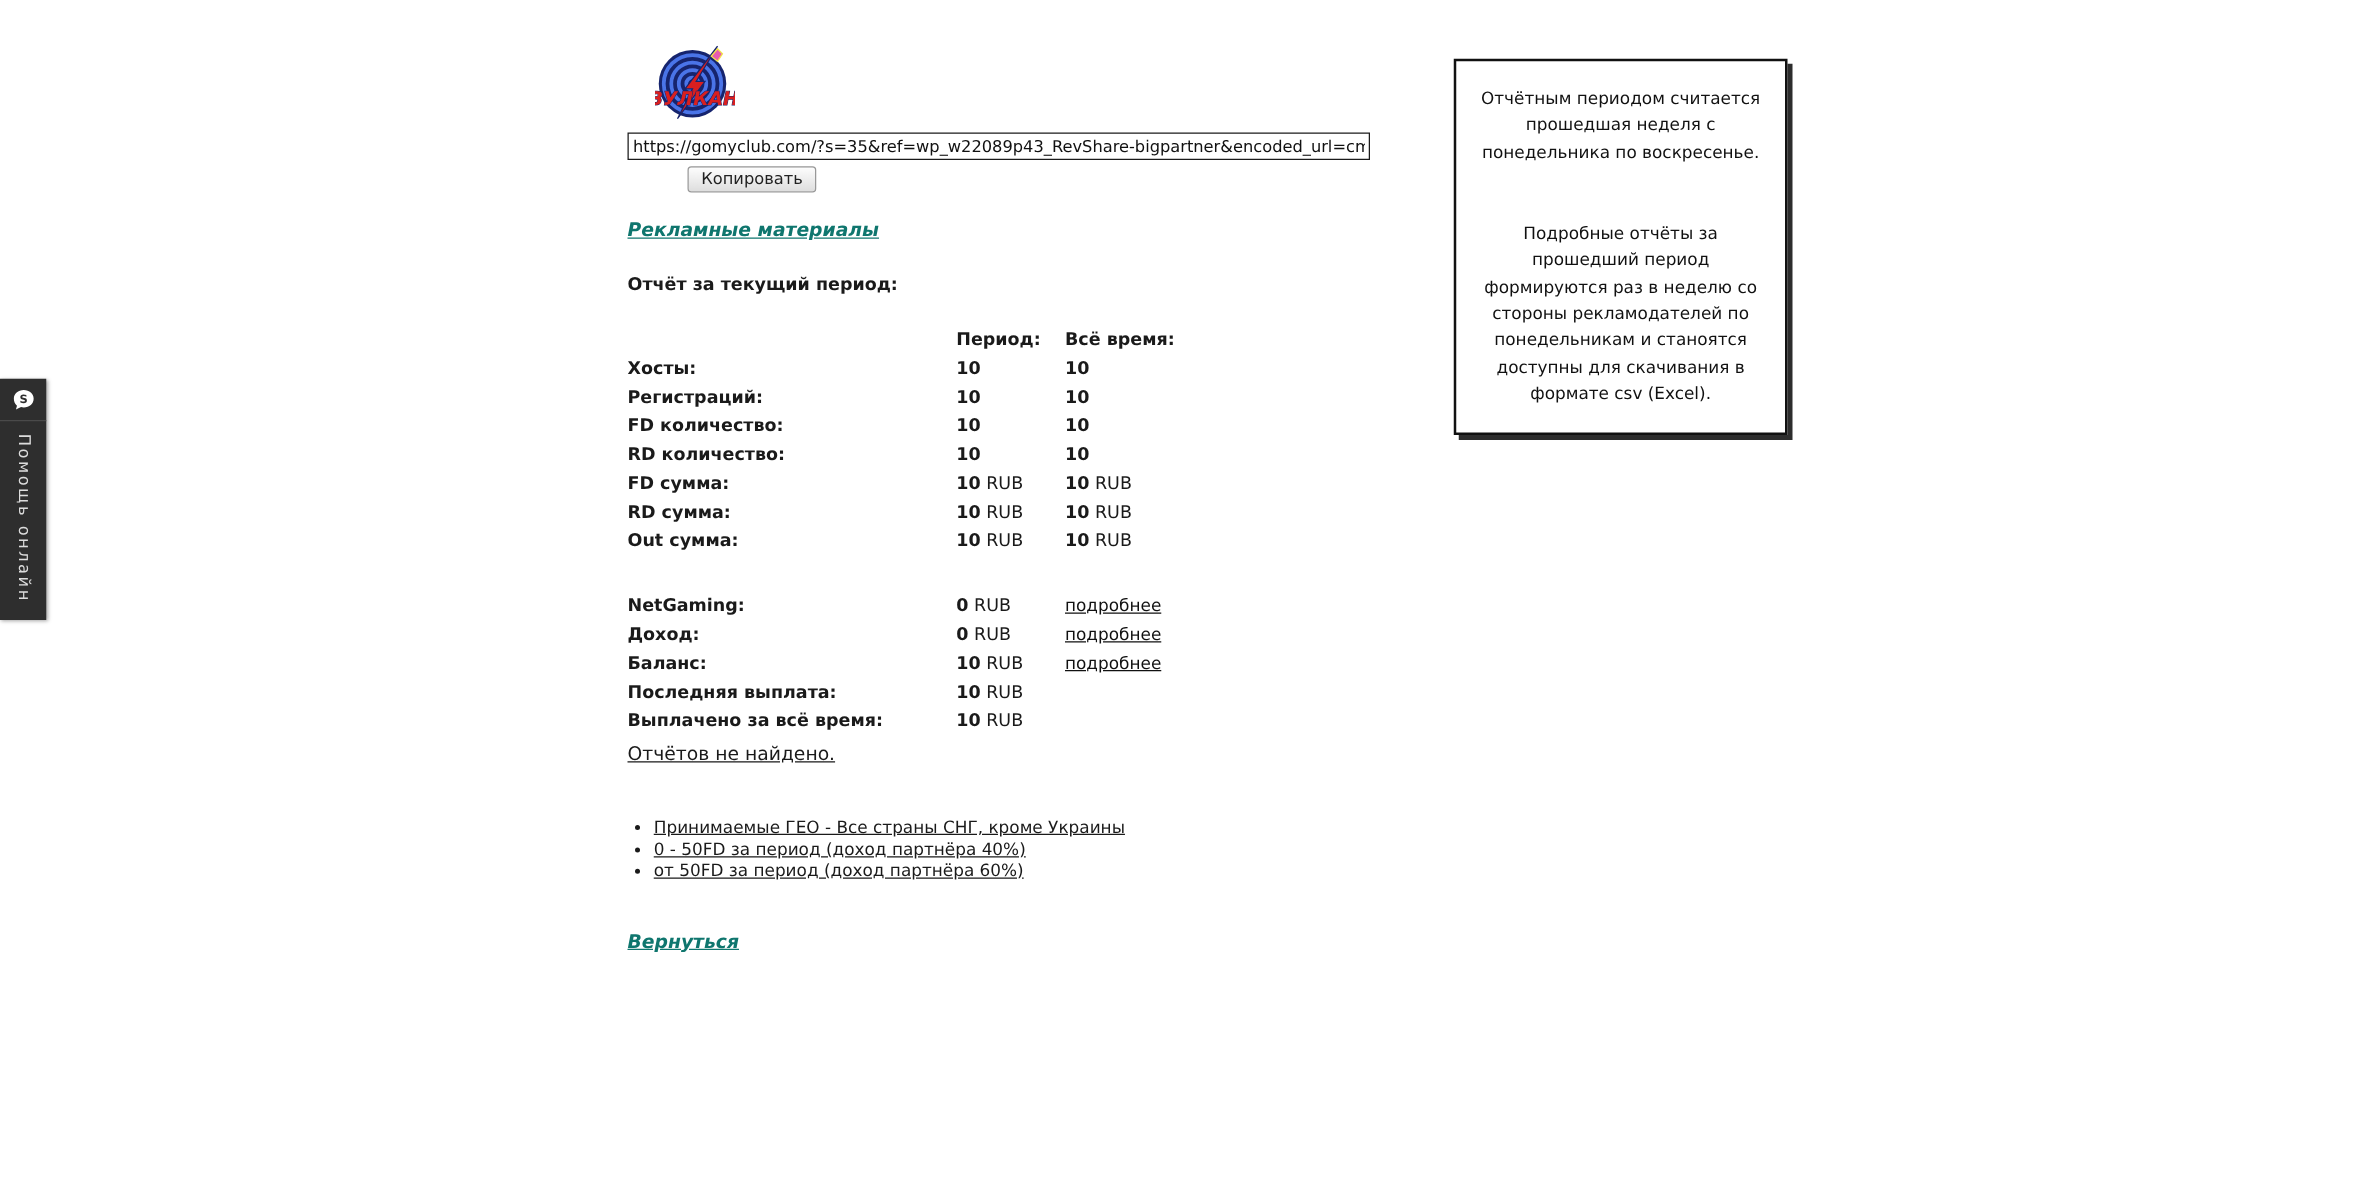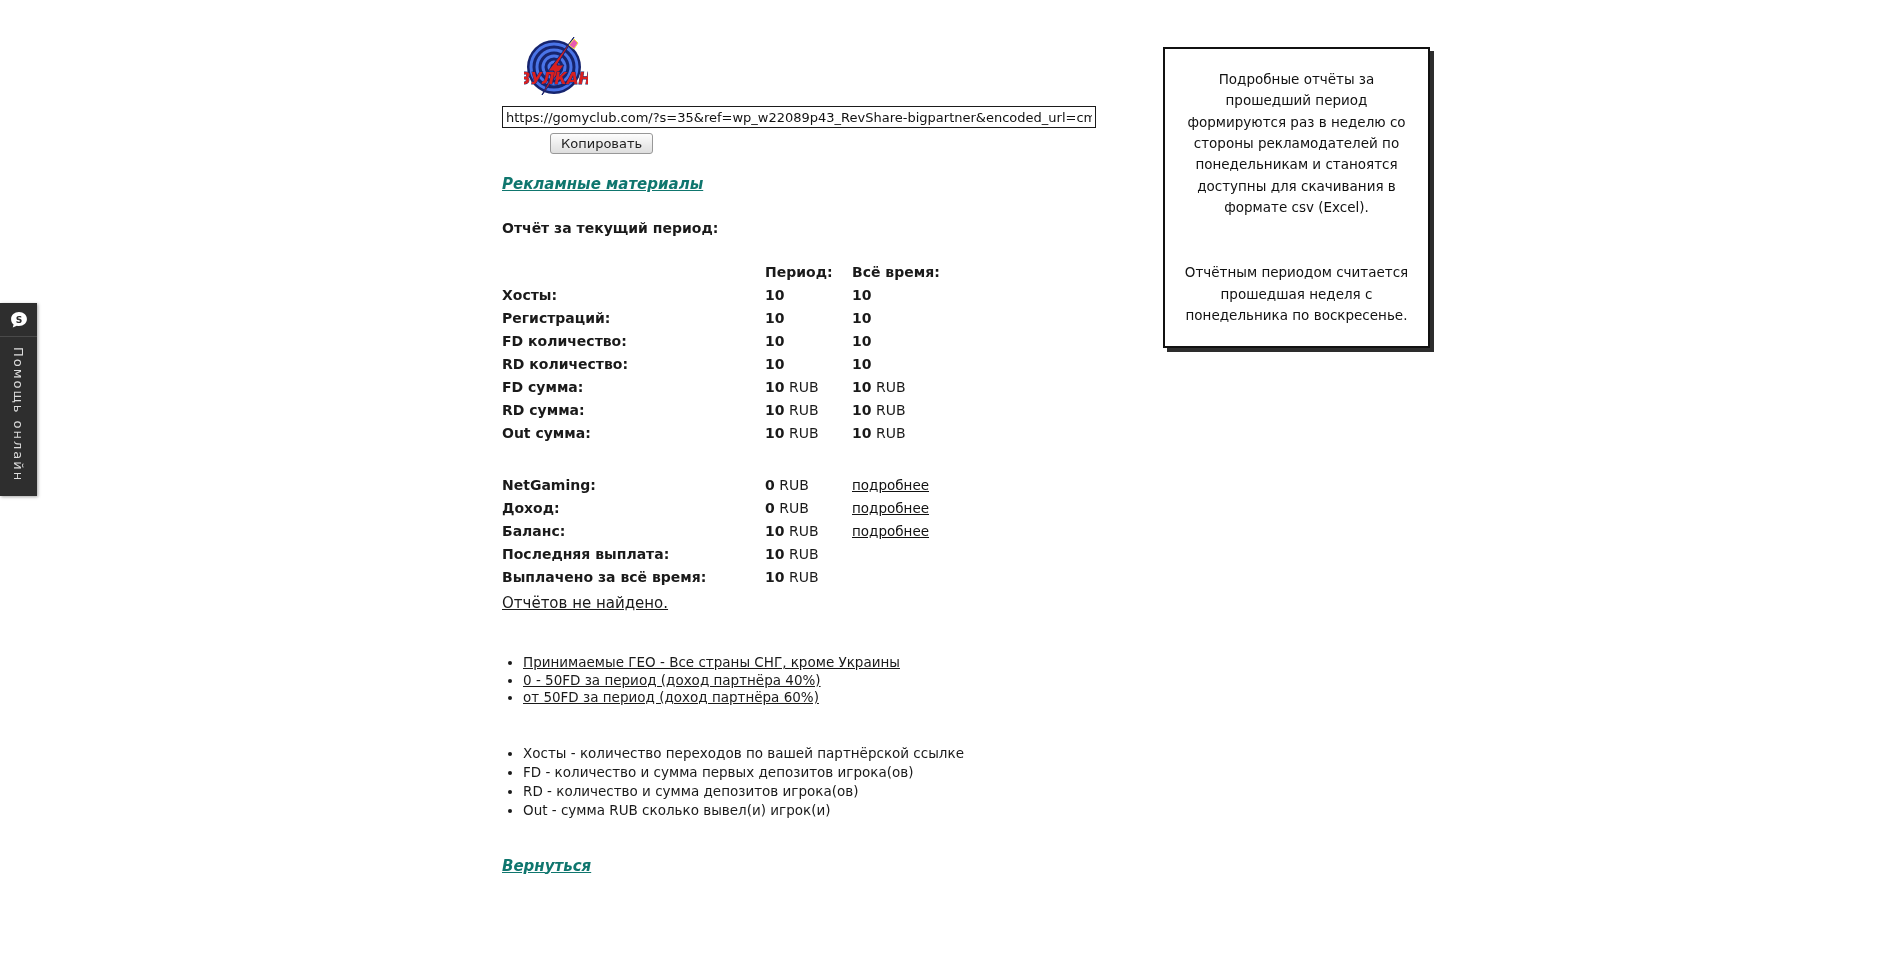--- a/index.html
+++ b/index.html
@@ -236,32 +236,23 @@
   
   <ul class="bullets geo-list">
   <li>Принимаемые ГЕО - Все страны СНГ, кроме Украины</li>
 
   <li>0 - 50FD за период (доход партнёра 40%)</li>
 
   <li>от 50FD за период (доход партнёра 60%)</li>
 </ul>
 
   
-  <ul class="bullets gloss-list">
-  <li>Хосты - количество переходов по вашей партнёрской ссылке</li>
-
-  <li>FD - количество и сумма первых депозитов игрока(ов)</li>
-
-  <li>RD - количество и сумма депозитов игрока(ов)</li>
-
-  <li>Out - сумма RUB сколько вывел(и) игрок(и)</li>
-</ul>
 
   
   <div>
     <a class="red-link back-link" href="#">Вернуться</a>
   </div>
 </div>
 
 <div class="info-box">
+  <p>Отчётным периодом считается прошедшая неделя с понедельника по воскресенье.</p>
   <p>Подробные отчёты за прошедший период формируются раз в неделю со стороны рекламодателей по понедельникам и станоятся доступны для скачивания в формате csv (Excel).</p>
-  <p>Отчётным периодом считается прошедшая неделя с понедельника по воскресенье.</p>
 </div>
 
 </body></html>

